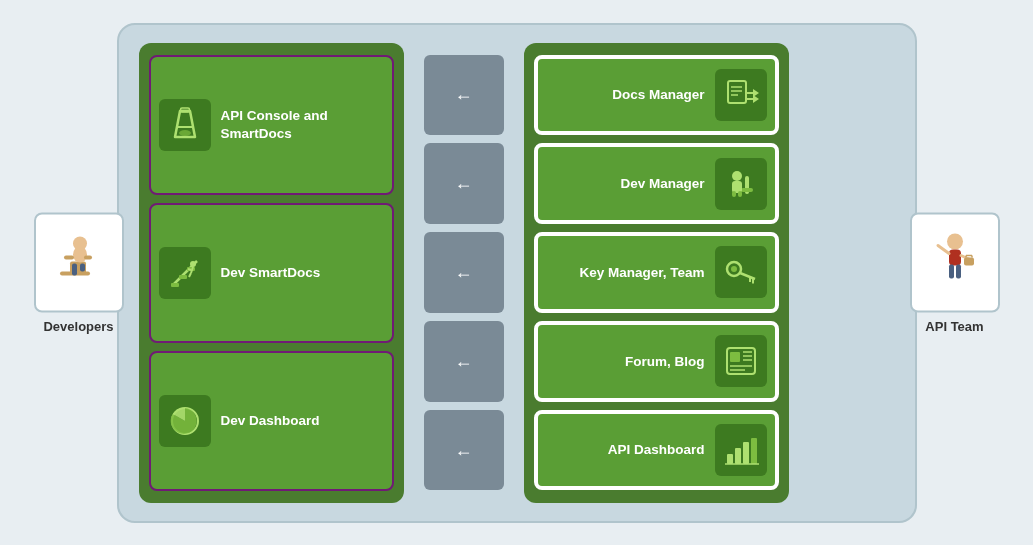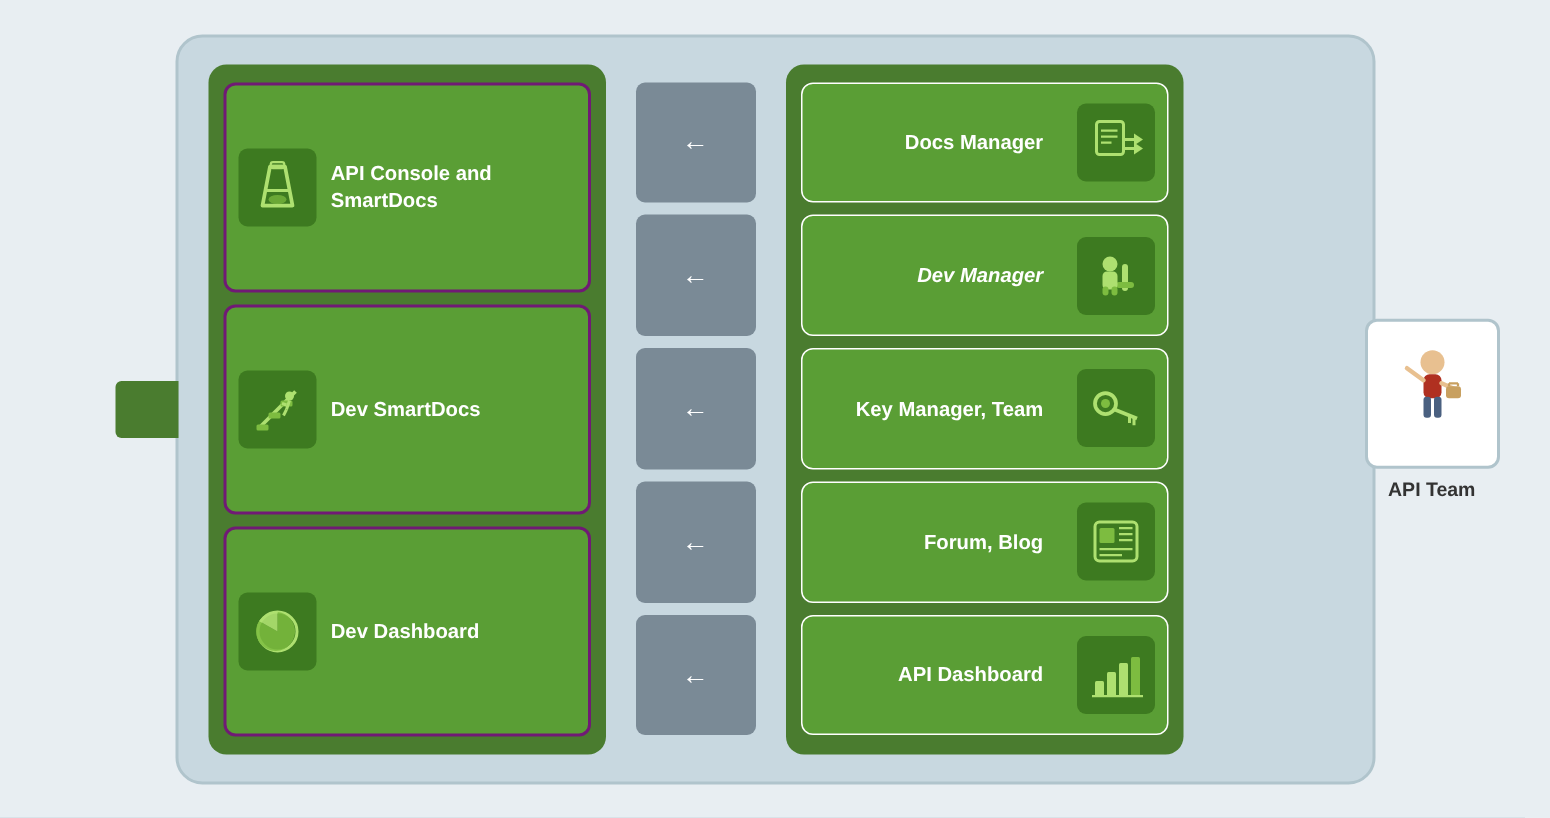--- a/index.html
+++ b/index.html
@@ -89,22 +89,22 @@
 
     .row-item-right {
       display: flex;
       align-items: center;
       justify-content: flex-end;
       background: #5a9e35;
       border-radius: 8px;
       padding: 6px 8px;
       flex: 1;
       min-height: 72px;
-      gap: 22px;
-      border: 1px solid #ffffff;
+      gap: 10px;
+      border: 4px solid #ffffff;
     }
 
     .icon-box {
       background: #3d7a20;
       border-radius: 6px;
       width: 52px;
       height: 52px;
       min-width: 52px;
       display: flex;
       align-items: center;
@@ -208,20 +208,41 @@
 </head>
 <body>
 
 <div class="diagram-container">
   <div class="main-box">
 
     <div class="left-connector-bar"></div>
 
     <div class="right-connector-bar"></div>
 
+    <div class="side-figure side-figure-left">
+      <div class="figure-box">
+
+        <svg width="54" height="65" viewBox="0 0 54 65">
+
+          <rect x="8" y="42" width="30" height="4" rx="2" fill="#c8a060"></rect>
+          <rect x="18" y="32" width="16" height="12" rx="2" fill="#c8a060"></rect>
+
+          <ellipse cx="28" cy="25" rx="7" ry="8" fill="#e8c090"></ellipse>
+
+          <circle cx="28" cy="14" r="7" fill="#e8c090"></circle>
+
+          <rect x="20" y="34" width="5" height="12" rx="2" fill="#4a6080"></rect>
+          <rect x="28" y="34" width="5" height="8" rx="2" fill="#4a6080"></rect>
+
+          <rect x="12" y="26" width="10" height="4" rx="2" fill="#c8a060"></rect>
+          <rect x="32" y="26" width="8" height="4" rx="2" fill="#c8a060"></rect>
+        </svg>
+      </div>
+      <div class="figure-label">Developers</div>
+    </div>
 
     <div class="left-panel">
 
       <div class="row-item">
         <div class="icon-box">
           <svg viewBox="0 0 36 36" class="icon-svg">
             <polygon points="13,4 23,4 28,30 8,30" fill="none" stroke="#aee070" stroke-width="2.5" stroke-linejoin="round"></polygon>
             <line x1="13" y1="4" x2="23" y2="4" stroke="#aee070" stroke-width="2.5"></line>
             <line x1="11" y1="20" x2="25" y2="20" stroke="#aee070" stroke-width="2"></line>
             <ellipse cx="18" cy="26" rx="6" ry="3" fill="#7dbc40" opacity="0.7"></ellipse>
@@ -285,21 +306,21 @@
 
             <line x1="22" y1="16" x2="32" y2="16" stroke="#aee070" stroke-width="2"></line>
             <polygon points="30,12 36,16 30,20" fill="#aee070"></polygon>
             <line x1="22" y1="22" x2="32" y2="22" stroke="#aee070" stroke-width="2"></line>
             <polygon points="30,18 36,22 30,26" fill="#aee070"></polygon>
           </svg>
         </div>
       </div>
 
       <div class="row-item-right">
-        <div class="item-label" style="text-align:center;font-style:italic;">Dev Manager</div>
+        <div class="item-label" style="text-align:center;">Dev Manager</div>
         <div class="icon-box">
           <svg viewBox="0 0 36 36" class="icon-svg">
 
             <rect x="22" y="10" width="4" height="18" rx="2" fill="#aee070"></rect>
             <rect x="18" y="22" width="12" height="4" rx="2" fill="#7dbc40"></rect>
 
             <circle cx="14" cy="10" r="5" fill="#aee070"></circle>
             <rect x="9" y="15" width="10" height="12" rx="3" fill="#aee070"></rect>
             <rect x="9" y="25" width="4" height="6" rx="2" fill="#7dbc40"></rect>
             <rect x="15" y="25" width="4" height="6" rx="2" fill="#7dbc40"></rect>

